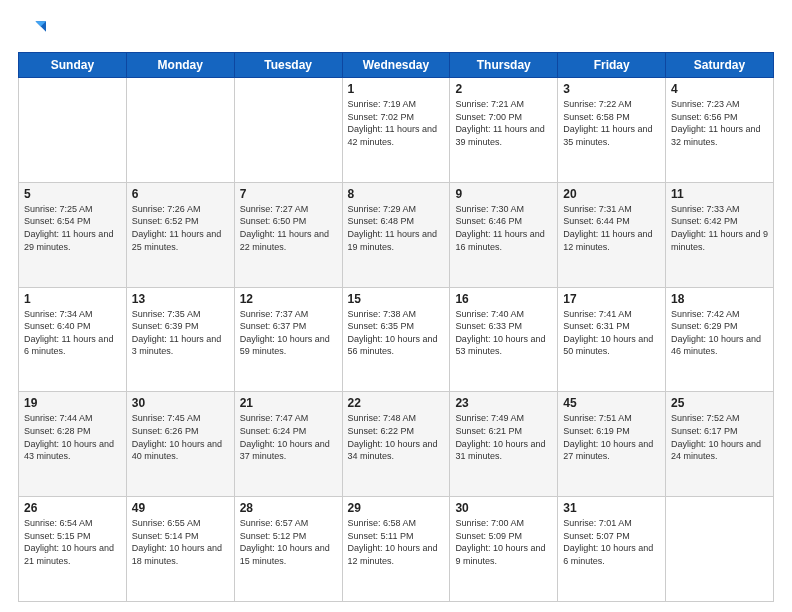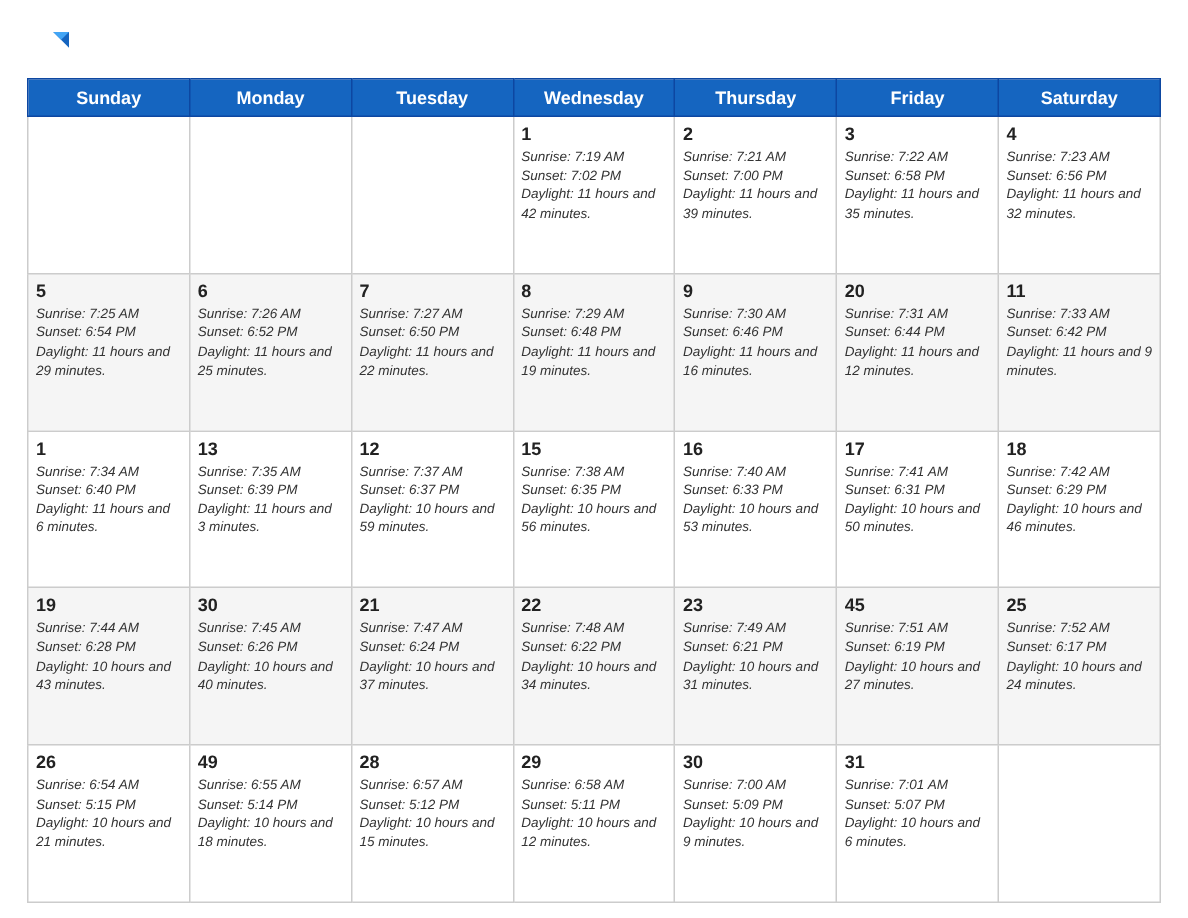--- a/index.html
+++ b/index.html
@@ -88,21 +88,20 @@
       font-size: 12px;
       font-weight: bold;
       color: #222;
       display: block;
       margin-bottom: 2px;
     }
     .day-info {
       font-size: 9px;
       color: #333;
       line-height: 1.4;
-      font-style: italic;
     }
     .empty {
       background: #fff !important;
     }
   </style>
 </head>
 <body>
 
 <div class="page">
   <div class="header">

